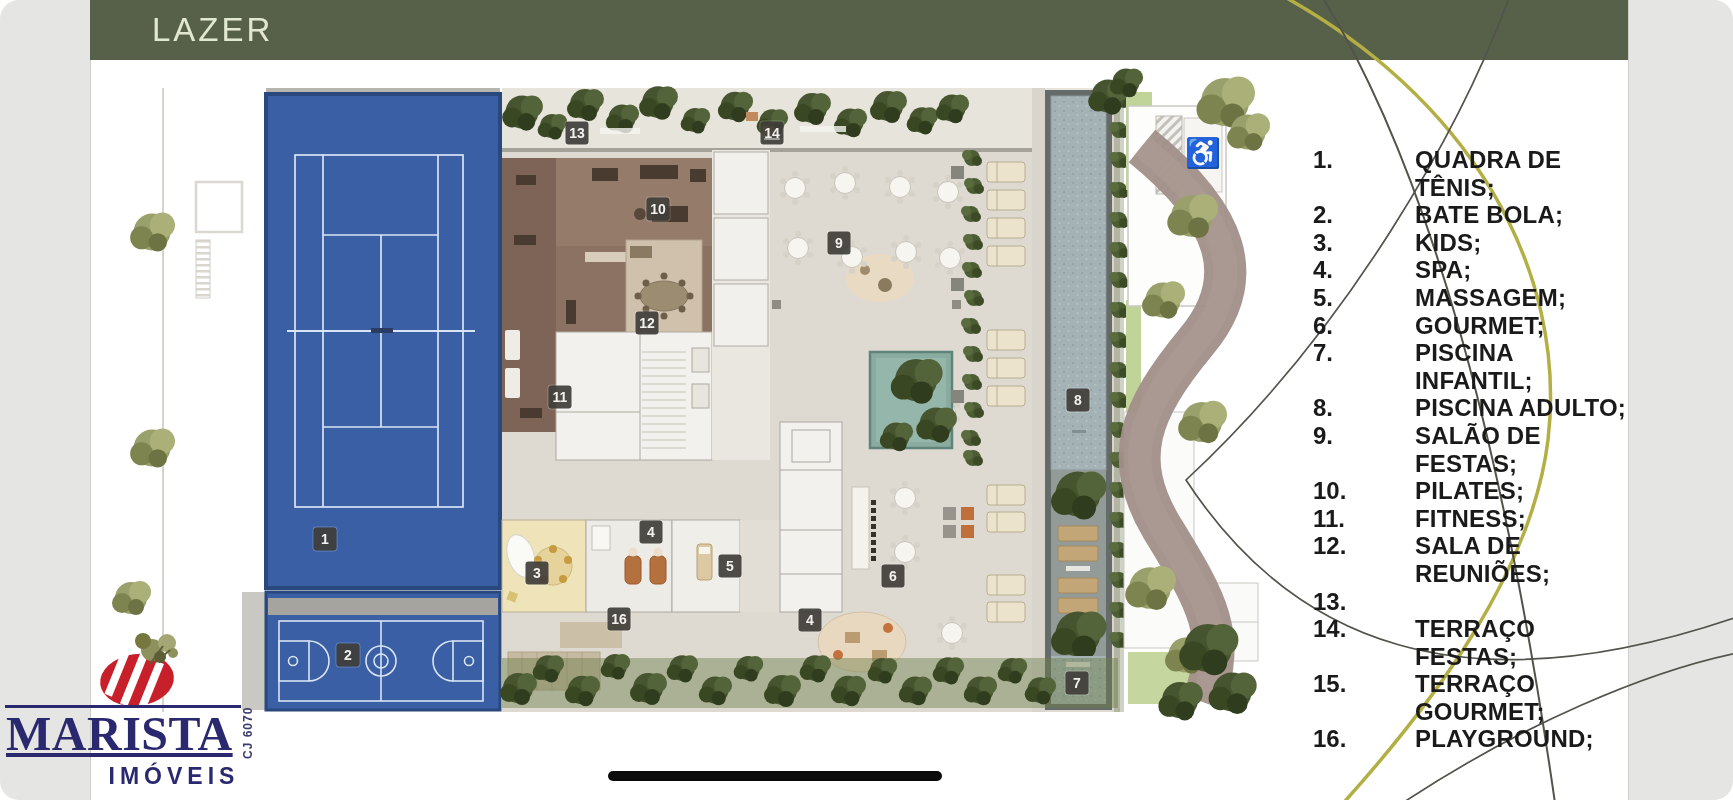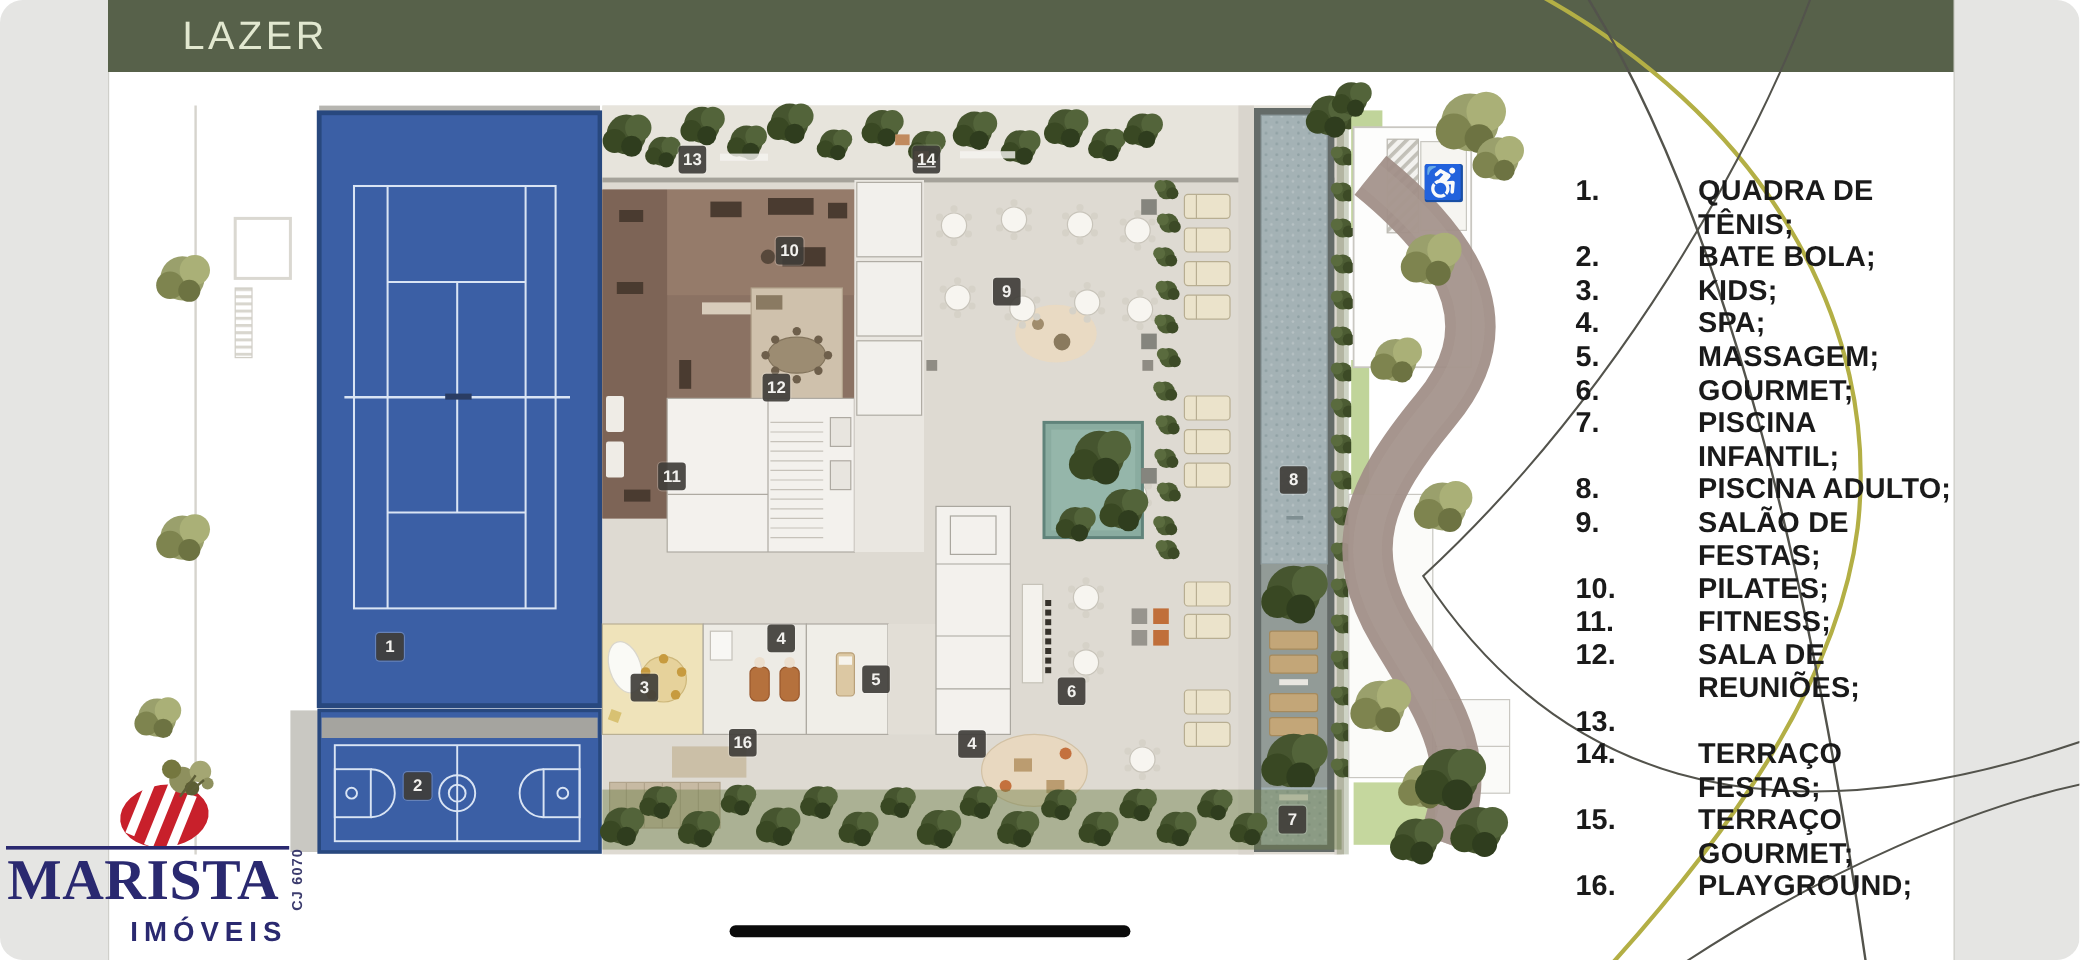--- a/index.html
+++ b/index.html
@@ -15,21 +15,21 @@
   .leg-row{display:flex;align-items:flex-start;}
   .leg-num{flex:0 0 60px;font:700 24px/27.6px "Liberation Sans",sans-serif;}
   .leg-text{flex:1;font:700 24px/27.6px "Liberation Sans",sans-serif;letter-spacing:.2px;margin-left:42px;}
   
   .marker{position:absolute;min-width:23px;height:23px;padding:0 3px;box-sizing:border-box;
     background:rgba(64,62,58,.92);color:#f2f1ee;border-radius:3px;text-align:center;
     font:700 14px/23px "Liberation Sans",sans-serif;transform:translate(-50%,-50%);
     box-shadow:0 0 0 1px rgba(255,255,255,.22);}
   
   #logo-name{left:6px;top:706px;font-family:"Liberation Serif",serif;font-weight:700;
-    font-size:48px;color:var(--navy,#2a2970);letter-spacing:.5px;}
+    font-size:48px;color:var(--navy,#2a2970);letter-spacing:.5px;text-decoration:underline;}
   #logo-subtitle{left:0;top:763px;width:252px;text-align:center;font-weight:700;
     font-size:23px;letter-spacing:5px;color:var(--navy,#2a2970);padding-left:48px;}
   #logo-reg{left:241px;top:759px;transform:rotate(-90deg);transform-origin:0 0;
     font:700 12px "Liberation Sans",sans-serif;letter-spacing:1px;color:#3c3c6e;white-space:nowrap;}
   
   #wheelchair{left:1203px;top:153px;transform:translate(-50%,-50%);font-size:29px;color:#3d3d38;}
   #divider-line{left:608px;top:771px;width:334px;height:10px;border-radius:5px;background:#0b0b0b;}
 </style>
 </head>
 <body>

